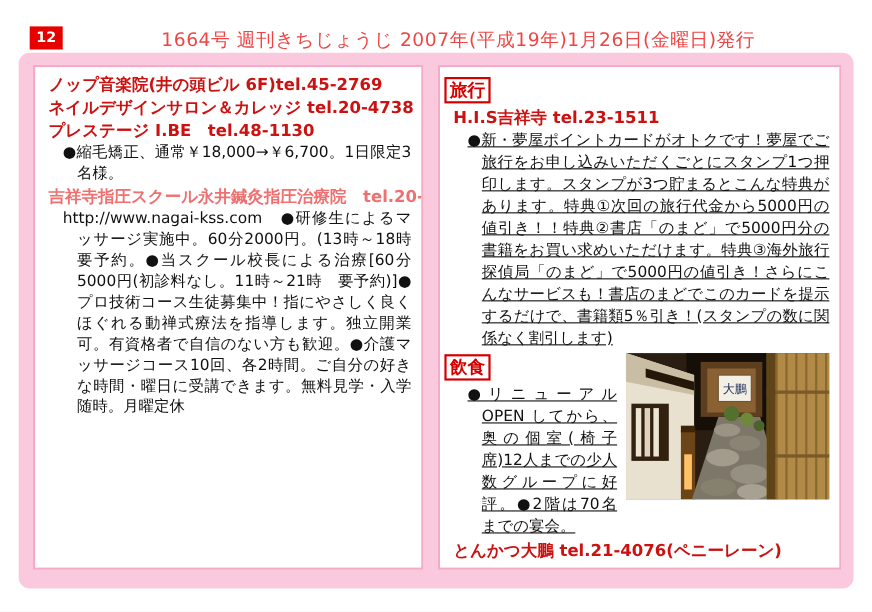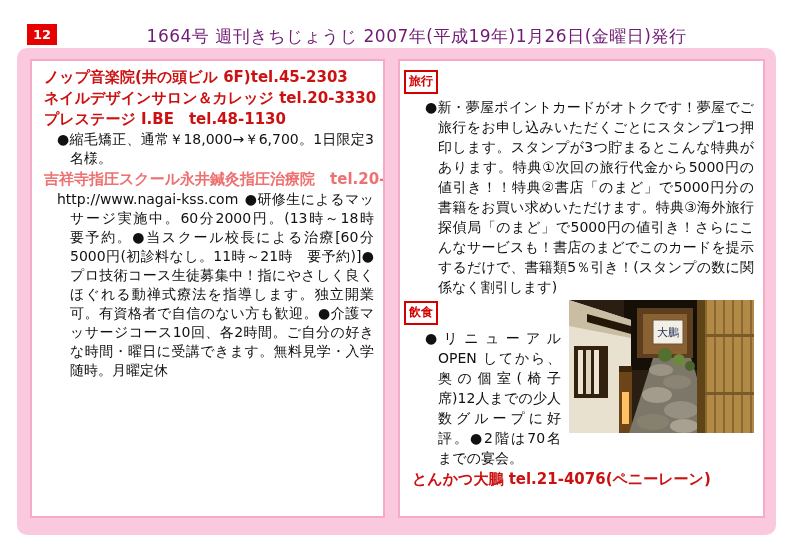--- a/index.html
+++ b/index.html
@@ -15,21 +15,21 @@
   .badge {
     position: absolute; left: 27px; top: 24px;
     width: 30px; height: 21px;
     background: #e60000; color: #fff;
     font-size: 13px; font-weight: bold;
     display: flex; align-items: center; justify-content: center;
   }
   .header-title {
     position: absolute; top: 25px; left: 60px; right: 20px;
     text-align: center;
-    font-size: 17px; color: #701a75; letter-spacing: 0.5px;
+    font-size: 17px; color: #ef4444; letter-spacing: 0.5px;
     white-space: nowrap;
   }
 
   
   .pink-wrap {
     position: absolute; left: 17px; top: 48px;
     width: 759px; height: 487px;
     background: #fbc9de;
     border-radius: 10px;
   }
@@ -49,28 +49,28 @@
     font-size: 15px; line-height: 21px;
     white-space: nowrap;
   }
   .h-lightred { color: #ee7070; }
   .body-text {
     font-size: 14px; line-height: 19px; color: #111;
     text-align: justify;
     margin: 0 0 1px 0;
     padding-left: 26px; text-indent: -13px;
   }
-  .panel.right .body-text { line-height: 20px; }
-  .url-inline { color: #111; margin-right: 6px; }
+  .panel.right .body-text { line-height: 20px; text-decoration: underline; }
+  .url-inline { color: #111; margin-right: 16px; }
 
   .section-box {
     display: inline-block;
     border: 2px solid #d40000;
     color: #d40000; font-weight: bold;
-    font-size: 12px; line-height: 17px;
+    font-size: 16px; line-height: 17px;
     padding: 1px 3px 2px 3px;
     margin: 3px 0 3px -8px;
     background: #fff;
   }
 
   
   .photo {
     float: right;
     width: 185px; height: 133px;
     margin: 2px 0 4px 8px;
@@ -83,37 +83,38 @@
 
 <div class="page">
 
   <div class="badge">12</div>
   <div class="header-title">1664号 週刊きちじょうじ 2007年(平成19年)1月26日(金曜日)発行</div>
 
   <div class="pink-wrap">
 
     <div class="panel left">
       <div class="panel-inner">
-        <div class="h-red">ノップ音楽院(井の頭ビル 6F)tel.45-2303</div>
+        <div class="h-red">ノップ音楽院(井の頭ビル 6F)tel.45-2769</div>
 
 
-        <div class="h-red">ネイルデザインサロン＆カレッジ tel.20-3330</div>
+        <div class="h-red">ネイルデザインサロン＆カレッジ tel.20-4738</div>
 
         <div class="h-red">プレステージ I.BE　tel.48-1130</div>
         <p class="body-text">●縮毛矯正、通常￥18,000→￥6,700。1日限定3名様。</p>
 
         <div class="h-red h-lightred">吉祥寺指圧スクール永井鍼灸指圧治療院　tel.20-6232</div>
         <p class="body-text"><span class="url-inline">http://www.nagai-kss.com</span><span>●研修生によるマッサージ実施中。60分2000円。(13時～18時　要予約。●当スクール校長による治療[60分5000円(初診料なし。11時～21時　要予約)]●プロ技術コース生徒募集中！指にやさしく良くほぐれる動禅式療法を指導します。独立開業可。有資格者で自信のない方も歓迎。●介護マッサージコース10回、各2時間。ご自分の好きな時間・曜日に受講できます。無料見学・入学随時。月曜定休</span></p>
       </div>
     </div>
 
     <div class="panel right">
       <div class="panel-inner">
         <div class="section-box">旅行</div>
 
+        <div class="h-red">H.I.S吉祥寺 tel.23-1511</div>
         <p class="body-text">●新・夢屋ポイントカードがオトクです！夢屋でご旅行をお申し込みいただくごとにスタンプ1つ押印します。スタンプが3つ貯まるとこんな特典があります。特典①次回の旅行代金から5000円の値引き！！特典②書店「のまど」で5000円分の書籍をお買い求めいただけます。特典③海外旅行探偵局「のまど」で5000円の値引き！さらにこんなサービスも！書店のまどでこのカードを提示するだけで、書籍類5％引き！(スタンプの数に関係なく割引します)</p>
 
         <div class="section-box">飲食</div>
 
 
         <svg class="photo" viewBox="0 0 185 133" xmlns="http://www.w3.org/2000/svg">
 
           <rect x="0" y="0" width="185" height="133" fill="#2a1d12"></rect>
           <rect x="55" y="0" width="80" height="70" fill="#160f08"></rect>
           <rect x="68" y="8" width="56" height="50" fill="#5d3f20"></rect>

